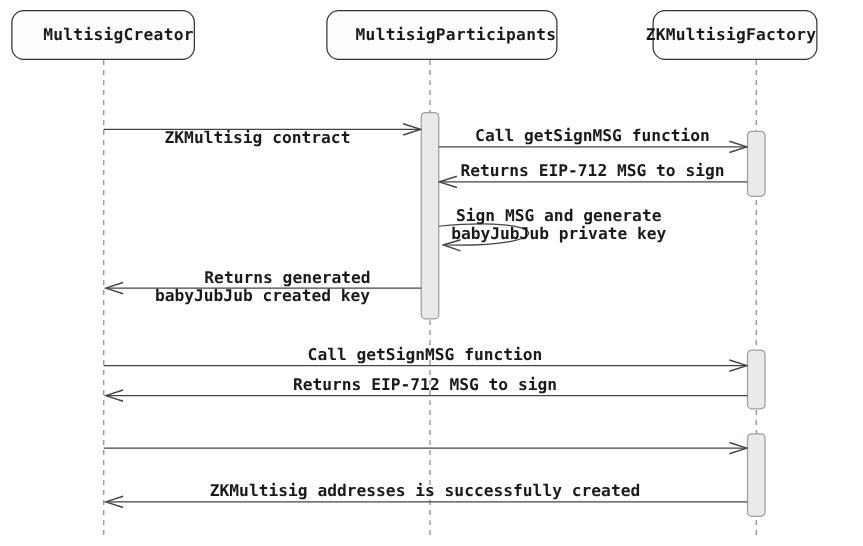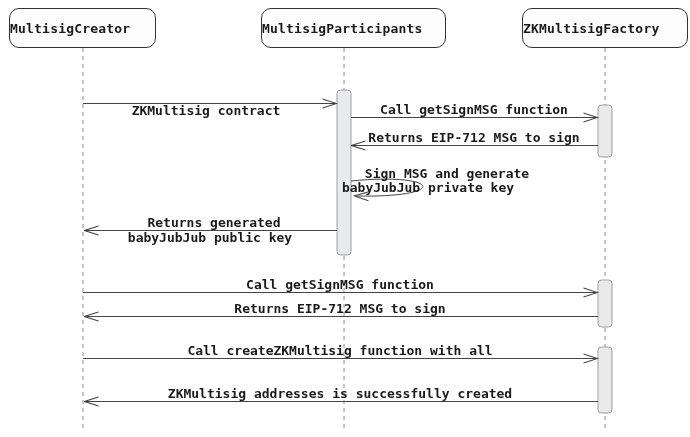--- a/index.html
+++ b/index.html
@@ -18,21 +18,21 @@
   .actor {
     position: absolute;
     top: 8px;
     height: 40px;
     box-sizing: border-box;
     background: #fdfdfd;
     border: 1.4px solid #333333;
     border-radius: 10px;
     display: flex;
     align-items: center;
-    justify-content: flex-start;
+    justify-content: flex-end;
     font-size: 13px;
     font-weight: 600;
     color: #1a1a1a;
     letter-spacing: 0.2px;
   }
   .msg {
     position: absolute;
     transform: translateX(-50%);
     white-space: nowrap;
     font-size: 13px;
@@ -72,37 +72,36 @@
     <line class="arrow" x1="83" y1="358.5" x2="597" y2="358.5" marker-end="url(#arrowOpen)"></line>
     <line class="arrow" x1="598" y1="401.5" x2="85" y2="401.5" marker-end="url(#arrowOpen)"></line>
   </svg>
 
   <div class="actor" style="left:9px; width:147px;">
     <span>MultisigCreator</span>
   </div>
   <div class="actor" style="left:261px; width:185px;">
     <span>MultisigParticipants</span>
   </div>
-  <div class="actor" style="left:522px; width:166px;">
+  <div class="actor" style="left:522px; width:132px;">
     <span>ZKMultisigFactory</span>
   </div>
 
   <div class="msg" style="left:206px; top:104px;">ZKMultisig contract</div>
 
   <div class="msg" style="left:474px; top:103px;">Call getSignMSG function</div>
 
   <div class="msg" style="left:474px; top:131px;">Returns EIP-712 MSG to sign</div>
 
   <div class="msg" style="left:447px; top:167px;">Sign MSG and generate</div>
-  <div class="msg" style="left:428px; top:181px;">babyJubJub private key</div>
+  <div class="msg" style="left:447px; top:181px;">babyJubJub private key</div>
 
-  <div class="msg" style="left:194px; top:216px;padding-left:40px;">Returns generated</div>
-  <div class="msg" style="left:210px; top:231px;">babyJubJub public key</div>
+  <div class="msg" style="left:210px; top:216px;padding-left:40px;">Returns generated</div>
+  <div class="msg" style="left:210px; top:231px;">babyJubJub created key</div>
 
   <div class="msg" style="left:340px; top:278px;">Call getSignMSG function</div>
 
   <div class="msg" style="left:340px; top:302px;">Returns EIP-712 MSG to sign</div>
 
-  <div class="msg" style="left:340px; top:344px;">Call createZKMultisig function with all</div>
 
   <div class="msg" style="left:340px; top:387px;">ZKMultisig addresses is successfully created</div>
 
 </div>
 
 </body></html>

